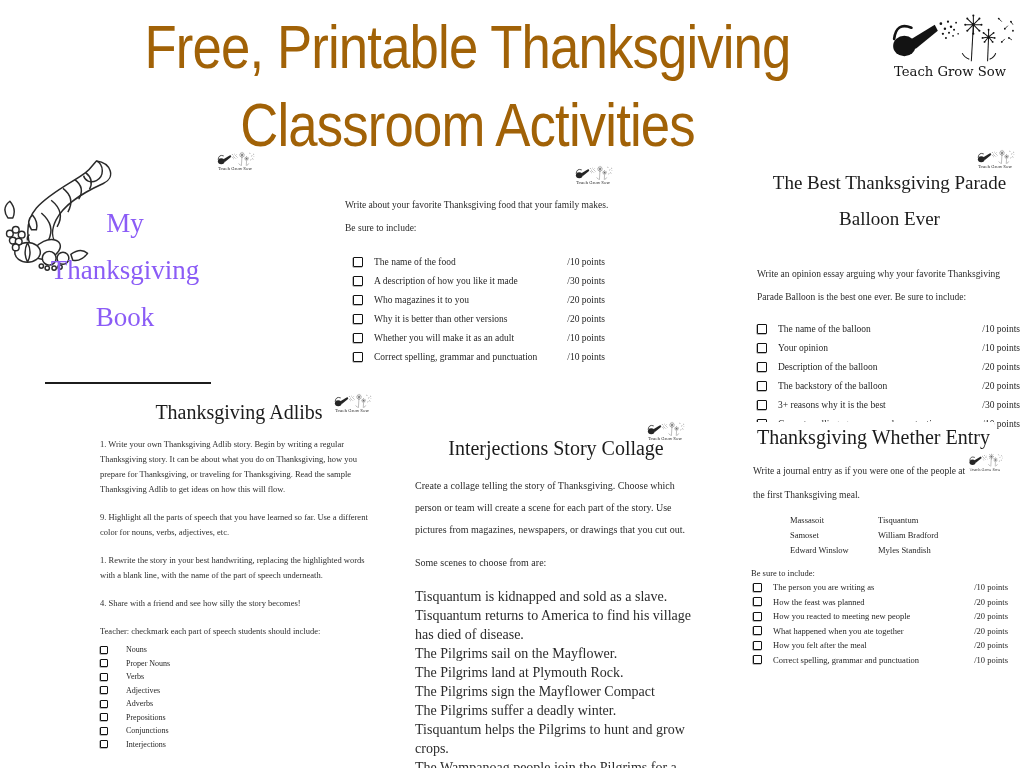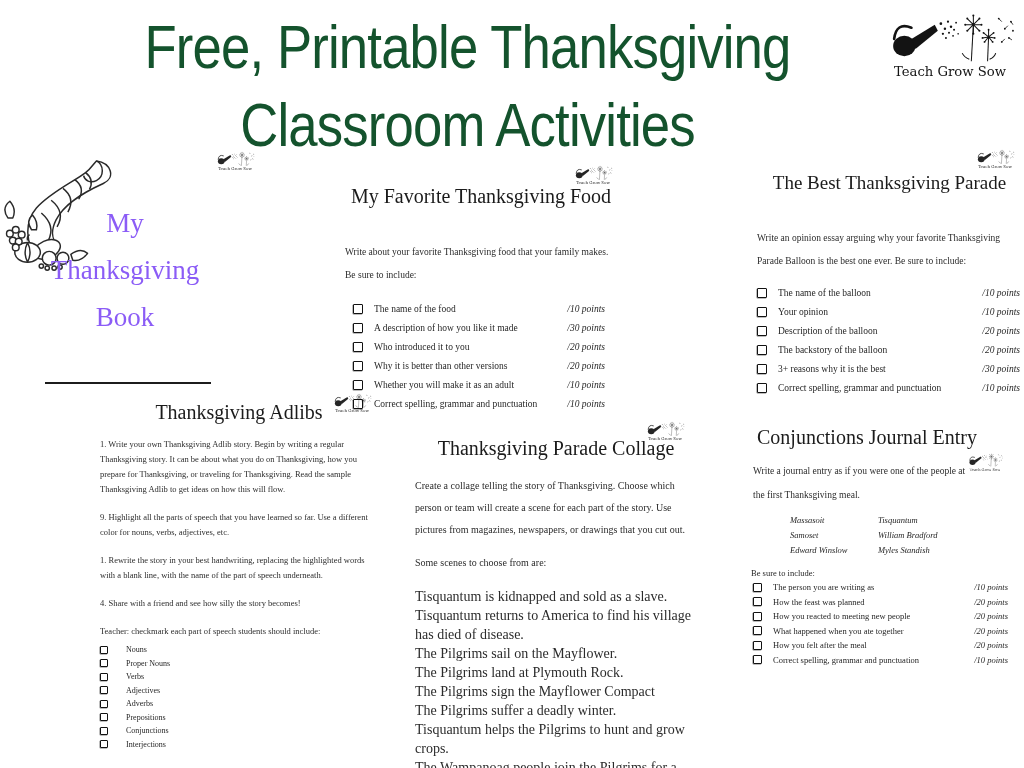--- a/index.html
+++ b/index.html
@@ -1,37 +1,37 @@
 <!DOCTYPE html>
 <html><head>
 <meta charset="utf-8">
 <style>
   html,body{margin:0;padding:0;background:#e8e8e8;}
   .canvas{position:relative;width:1024px;height:768px;background:#ffffff;overflow:hidden;
           font-family:"Liberation Serif",serif;color:#262626;}
 
   
   .main-title{position:absolute;top:8px;left:0;width:935px;text-align:center;
-              font-family:"Liberation Sans",sans-serif;font-weight:400;color:#14532d;
+              font-family:"Liberation Sans",sans-serif;font-weight:400;color:#a16207;
               font-size:62px;line-height:78px;letter-spacing:-1px;}
   .tline{transform:scaleX(.85);transform-origin:50% 50%;white-space:nowrap;}
 
   .logo-big{position:absolute;left:884px;top:8px;width:132px;height:74px;}
   .logo-mini{position:absolute;width:40px;height:22px;opacity:.92;}
 
   
   .sheet{position:absolute;}
   .stitle{font-size:20px;line-height:25px;text-align:center;color:#1b1b1b;}
   .intro{font-size:9.5px;line-height:23px;color:#2b2b2b;}
   .crow{display:flex;align-items:center;}
   .cbox{display:inline-block;flex:none;width:8px;height:8px;border:1.5px solid #121212;
         border-radius:1px;background:#fff;box-shadow:-0.5px 0.5px 0 rgba(17,17,17,.55);}
   .cbox.sm{width:6px;height:6px;}
   .clabel{margin-left:11px;white-space:nowrap;}
-  .cpts{margin-left:auto;white-space:nowrap;font-style:italic;}
+  .cpts{margin-left:auto;white-space:nowrap;}
 
   
   .cornucopia{position:absolute;left:2px;top:156px;width:118px;height:116px;}
   .book-title{position:absolute;left:25px;top:200px;width:200px;text-align:center;
               font-size:27px;line-height:47px;color:#8b5cf6;}
   .name-line{position:absolute;left:45px;top:382px;width:166px;border-top:2px solid #1c1c1c;}
 
   
   .sheet.food{left:345px;top:162px;width:272px;}
   .food .stitle{margin-top:22px;}
@@ -64,21 +64,21 @@
   .collage .intro{margin-top:14px;font-size:10px;line-height:22px;width:275px;}
   .collage .scenes-head{margin-top:16px;font-size:10px;color:#2b2b2b;}
   .collage .scenes{margin-top:19px;font-size:14px;line-height:19px;width:278px;color:#2b2b2b;}
 
   
   .sheet.journal{left:745px;top:422px;width:279px;z-index:5;}
   .journal .stitle{display:inline-block;background:#fff;text-align:left;margin-left:10px;
                    font-size:20px;line-height:26px;padding:2px 4px 3px 2px;}
   .journal .intro{margin:6px 0 0 8px;width:225px;font-size:9.5px;line-height:24px;}
   .journal .names{margin:6px 0 0 45px;font-size:8.5px;line-height:15px;}
-  .journal .names .nrow{display:flex;font-style:italic;}
+  .journal .names .nrow{display:flex;}
   .journal .names .ncol1{width:88px;}
   .journal .include-head{margin:10px 0 0 6px;font-size:8.5px;}
   .journal .checklist{margin:2px 0 0 8px;padding-right:16px;}
   .journal .crow{height:14.5px;font-size:8.5px;}
   .journal .cbox{width:7px;height:7px;}
 </style>
 </head>
 <body>
 
 <svg width="0" height="0" style="position:absolute">
@@ -191,36 +191,35 @@
     <div>My</div>
     <div>Thanksgiving</div>
     <div>Book</div>
   </div>
   <div class="name-line"></div>
 
   <div class="sheet food">
     <svg class="logo-mini" style="left:228px;top:2px">
         <use href="#tgs-logo"></use>
       </svg>
-    <div class="stitle">My Favorite Thanksgiving Food</div>
     <div class="intro">Write about your favorite Thanksgiving food that your family makes. Be sure to include:</div>
     <div class="checklist">
       <div class="crow">
           <span class="cbox"></span>
           <span class="clabel">The name of the food</span>
           <span class="cpts">/10 points</span>
         </div>
       <div class="crow">
           <span class="cbox"></span>
           <span class="clabel">A description of how you like it made</span>
           <span class="cpts">/30 points</span>
         </div>
       <div class="crow">
           <span class="cbox"></span>
-          <span class="clabel">Who introduced it to you</span>
+          <span class="clabel">Who magazines it to you</span>
           <span class="cpts">/20 points</span>
         </div>
       <div class="crow">
           <span class="cbox"></span>
           <span class="clabel">Why it is better than other versions</span>
           <span class="cpts">/20 points</span>
         </div>
       <div class="crow">
           <span class="cbox"></span>
           <span class="clabel">Whether you will make it as an adult</span>
@@ -232,20 +231,21 @@
           <span class="cpts">/10 points</span>
         </div>
     </div>
   </div>
 
   <div class="sheet parade">
     <svg class="logo-mini" style="left:218px;top:0px">
         <use href="#tgs-logo"></use>
       </svg>
     <div class="stitle t1">The Best Thanksgiving Parade</div>
+    <div class="stitle t2">Balloon Ever</div>
     <div class="intro">Write an opinion essay arguing why your favorite Thanksgiving Parade Balloon is the best one ever. Be sure to include:</div>
     <div class="checklist">
       <div class="crow">
           <span class="cbox"></span>
           <span class="clabel">The name of the balloon</span>
           <span class="cpts">/10 points</span>
         </div>
       <div class="crow">
           <span class="cbox"></span>
           <span class="clabel">Your opinion</span>
@@ -319,37 +319,37 @@
           <span class="cbox sm"></span>
           <span class="clabel">Interjections</span>
         </div>
     </div>
   </div>
 
   <div class="sheet collage">
     <svg class="logo-mini" style="left:230px;top:2px">
         <use href="#tgs-logo"></use>
       </svg>
-    <div class="stitle">Thanksgiving Parade Collage</div>
+    <div class="stitle">Interjections Story Collage</div>
     <div class="intro">Create a collage telling the story of Thanksgiving. Choose which person or team will create a scene for each part of the story. Use pictures from magazines, newspapers, or drawings that you cut out.</div>
     <div class="scenes-head">Some scenes to choose from are:</div>
     <div class="scenes">
       <div>Tisquantum is kidnapped and sold as a slave.</div>
       <div>Tisquantum returns to America to find his village has died of disease.</div>
       <div>The Pilgrims sail on the Mayflower.</div>
       <div>The Pilgrims land at Plymouth Rock.</div>
       <div>The Pilgrims sign the Mayflower Compact</div>
       <div>The Pilgrims suffer a deadly winter.</div>
       <div>Tisquantum helps the Pilgrims to hunt and grow crops.</div>
       <div>The Wampanoag people join the Pilgrims for a feast.</div>
     </div>
   </div>
 
   <div class="sheet journal">
-    <div class="stitle">Conjunctions Journal Entry</div>
+    <div class="stitle">Thanksgiving Whether Entry</div>
     <svg class="logo-mini" style="left:222px;top:30px;width:36px;height:20px">
         <use href="#tgs-logo"></use>
       </svg>
     <div class="intro">Write a journal entry as if you were one of the people at the first Thanksgiving meal.</div>
     <div class="names">
       <div class="nrow">
           <span class="ncol1">Massasoit</span>
           <span>Tisquantum</span>
         </div>
       <div class="nrow">

